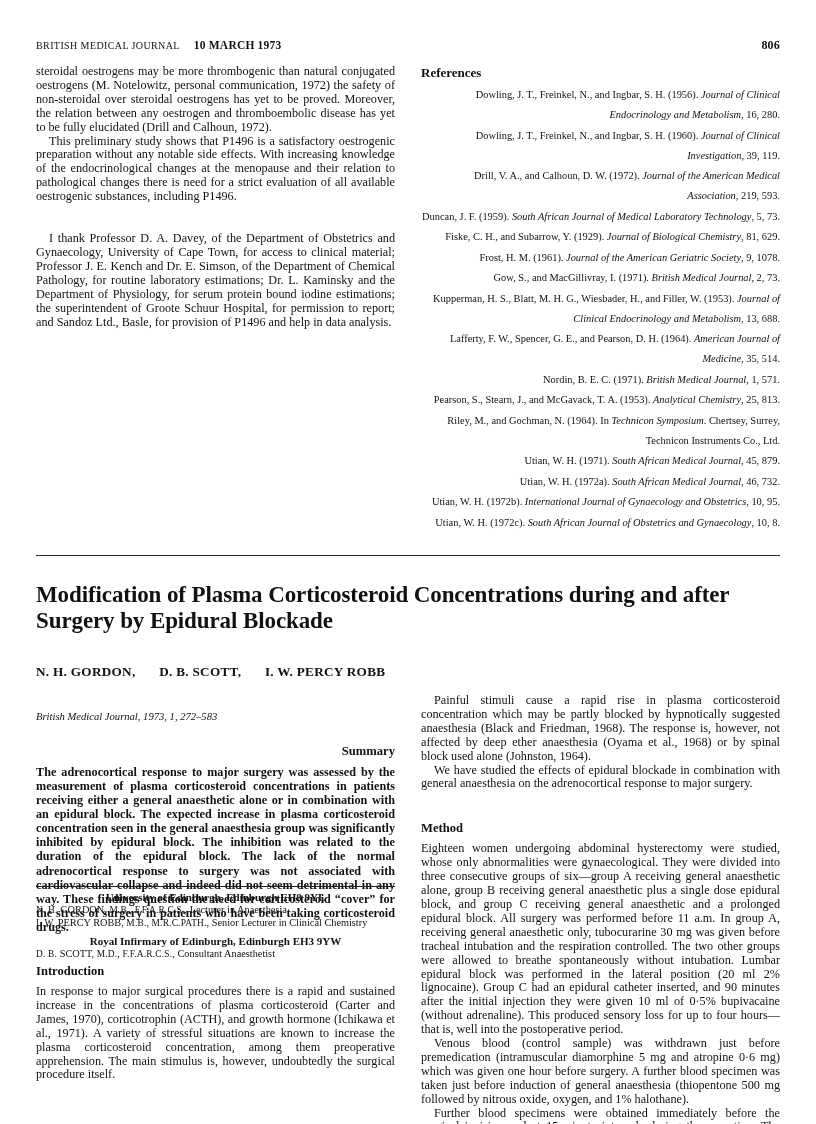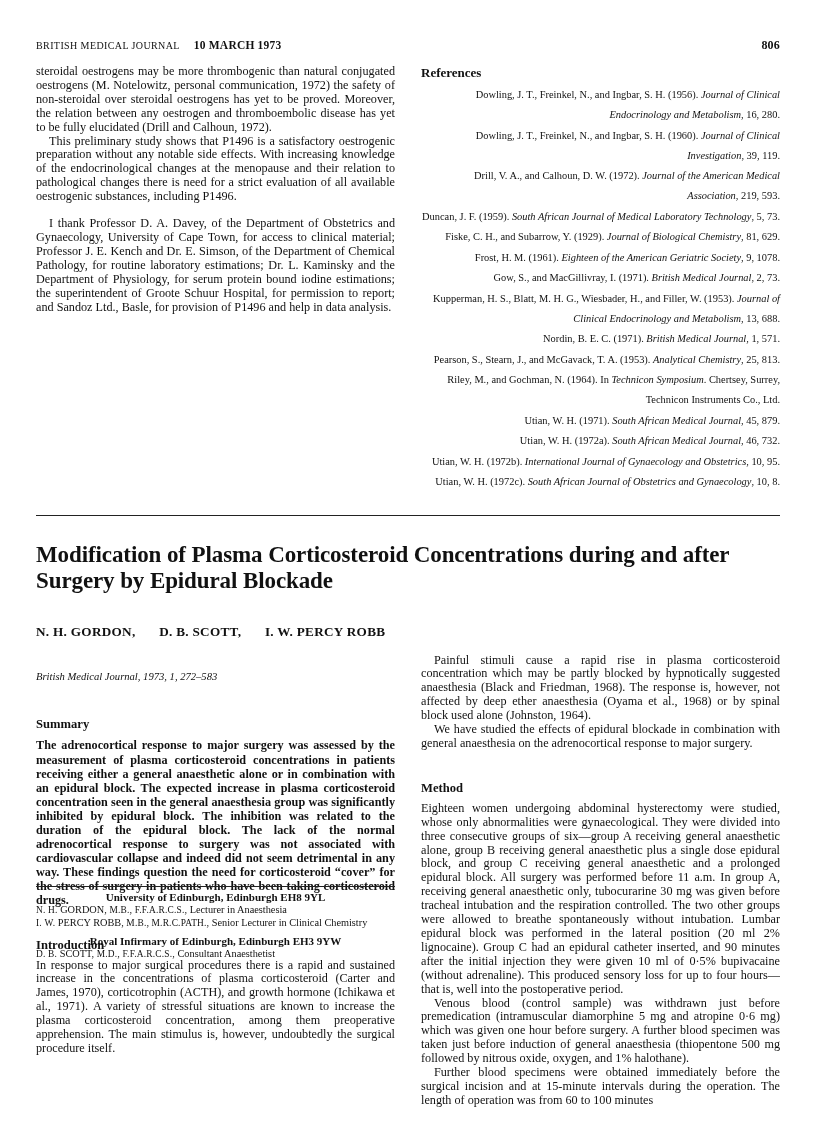--- a/index.html
+++ b/index.html
@@ -58,21 +58,21 @@
   }
   p {
     margin: 0;
     font-size: 12.2px;
     line-height: 13.9px;
     text-align: justify;
     text-justify: inter-word;
     hyphens: auto;
   }
   p.ind { text-indent: 13px; }
-  .ack { margin-top: 13px; }
+  .ack { margin-top: 28px; }
   
   h3.refhead {
     font-size: 13px;
     font-weight: bold;
     margin: 0 0 4px 0;
   }
   .ref {
     font-size: 10.4px;
     line-height: 20px;
     text-align: right;
@@ -106,21 +106,21 @@
     font-size: 10.6px;
     font-style: italic;
     margin: 30px 0 0 0;
   }
   
   h4.sec {
     font-size: 12.6px;
     font-weight: bold;
     margin: 18px 0 6px 0;
   }
-  h4.sec.first { margin-top: 34px; }
+  h4.sec.first { margin-top: 20px; text-align: right; }
   p.summary {
     font-weight: bold;
     font-size: 12.2px;
     line-height: 14.1px;
     text-align: justify;
   }
   
   .affil-rule {
     border: none;
     border-top: 1px solid #222;
@@ -171,23 +171,24 @@
       <p class="ind ack">I thank Professor D. A. Davey, of the Department of Obstetrics and Gynaecology, University of Cape Town, for access to clinical material; Professor J. E. Kench and Dr. E. Simson, of the Department of Chemical Pathology, for routine laboratory estimations; Dr. L. Kaminsky and the Department of Physiology, for serum protein bound iodine estimations; the superintendent of Groote Schuur Hospital, for permission to report; and Sandoz Ltd., Basle, for provision of P1496 and help in data analysis.</p>
     </div>
     <div class="col">
       <h3 class="refhead">References</h3>
       <div>
         <p class="ref">Dowling, J. T., Freinkel, N., and Ingbar, S. H. (1956). <i>Journal of Clinical Endocrinology and Metabolism</i>, 16, 280.</p>
         <p class="ref">Dowling, J. T., Freinkel, N., and Ingbar, S. H. (1960). <i>Journal of Clinical Investigation</i>, 39, 119.</p>
         <p class="ref">Drill, V. A., and Calhoun, D. W. (1972). <i>Journal of the American Medical Association</i>, 219, 593.</p>
         <p class="ref">Duncan, J. F. (1959). <i>South African Journal of Medical Laboratory Technology</i>, 5, 73.</p>
         <p class="ref">Fiske, C. H., and Subarrow, Y. (1929). <i>Journal of Biological Chemistry</i>, 81, 629.</p>
-        <p class="ref">Frost, H. M. (1961). <i>Eighteen of the American Geriatric Society</i>, 9, 1078.</p>
+        <p class="ref">Frost, H. M. (1961). <i>Journal of the American Geriatric Society</i>, 9, 1078.</p>
         <p class="ref">Gow, S., and MacGillivray, I. (1971). <i>British Medical Journal</i>, 2, 73.</p>
         <p class="ref">Kupperman, H. S., Blatt, M. H. G., Wiesbader, H., and Filler, W. (1953). <i>Journal of Clinical Endocrinology and Metabolism</i>, 13, 688.</p>
+        <p class="ref">Lafferty, F. W., Spencer, G. E., and Pearson, D. H. (1964). <i>American Journal of Medicine</i>, 35, 514.</p>
         <p class="ref">Nordin, B. E. C. (1971). <i>British Medical Journal</i>, 1, 571.</p>
         <p class="ref">Pearson, S., Stearn, J., and McGavack, T. A. (1953). <i>Analytical Chemistry</i>, 25, 813.</p>
         <p class="ref">Riley, M., and Gochman, N. (1964). In <i>Technicon Symposium</i>. Chertsey, Surrey, Technicon Instruments Co., Ltd.</p>
         <p class="ref">Utian, W. H. (1971). <i>South African Medical Journal</i>, 45, 879.</p>
         <p class="ref">Utian, W. H. (1972a). <i>South African Medical Journal</i>, 46, 732.</p>
         <p class="ref">Utian, W. H. (1972b). <i>International Journal of Gynaecology and Obstetrics</i>, 10, 95.</p>
         <p class="ref">Utian, W. H. (1972c). <i>South African Journal of Obstetrics and Gynaecology</i>, 10, 8.</p>
       </div>
     </div>
   </div>

